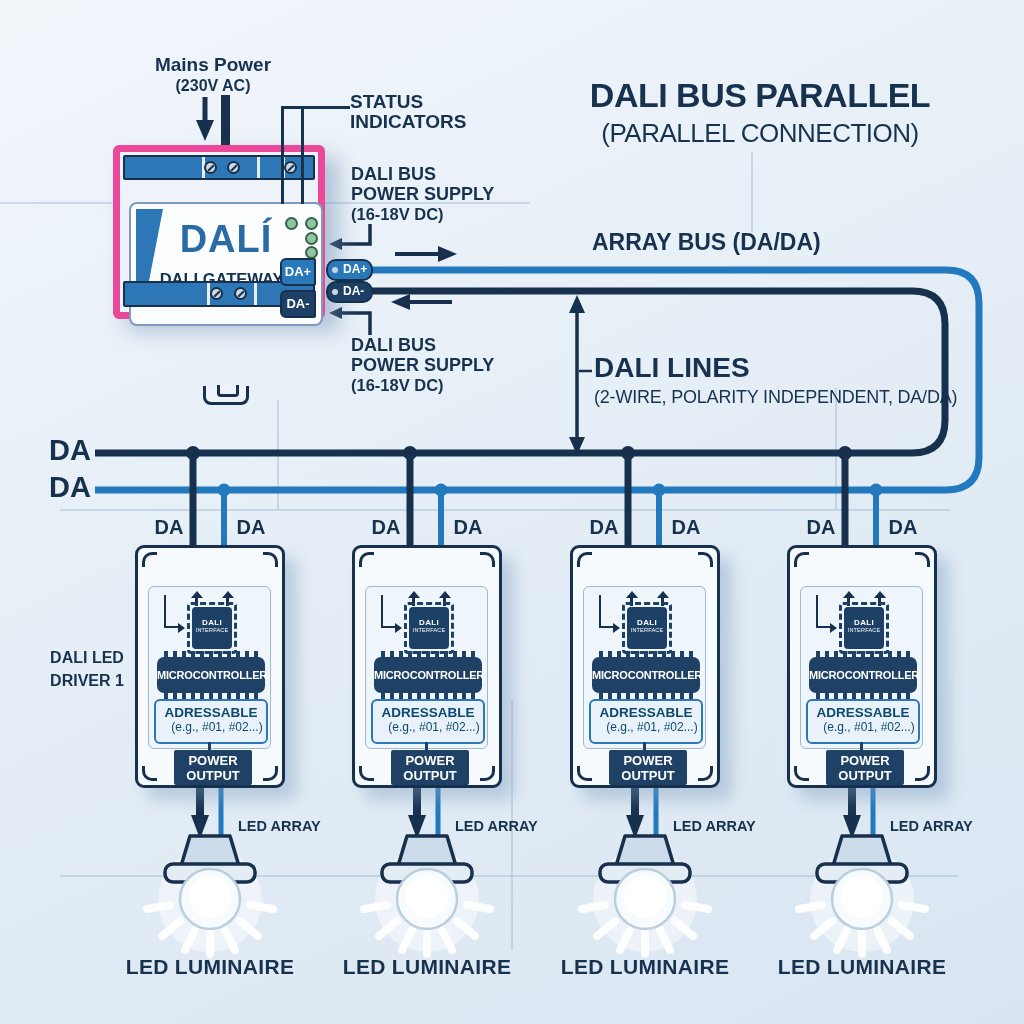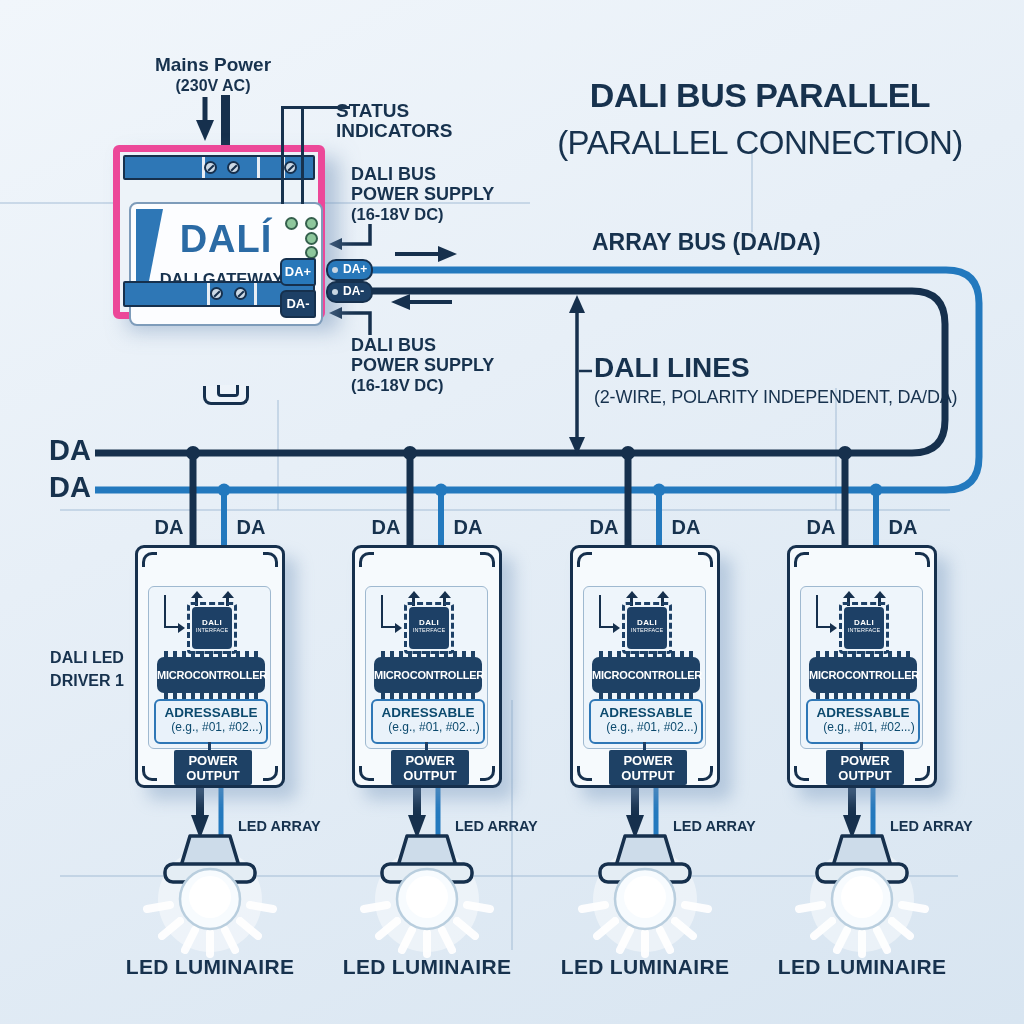--- a/index.html
+++ b/index.html
@@ -12,29 +12,29 @@
     color: #17324e;
   }
   svg { position:absolute; left:0; top:0; z-index:1; }
 
   .lbl { position:absolute; color:#17324e; font-weight:bold; z-index:3; }
 
   #mains { left:146px; top:54px; width:134px; text-align:center; }
   #mains .l1 { font-size:19px; }
   #mains .l2 { font-size:16px; margin-top:1px; }
 
-  #status { left:336px; top:92px; font-size:19px; line-height:20px;margin-top:9px; }
+  #status { left:350px; top:92px; font-size:19px; line-height:20px; }
 
   #ps1 { left:351px; top:164px; font-size:18px; line-height:20px; }
   #ps2 { left:351px; top:335px; font-size:18px; line-height:20px; }
   #ps1 .l3, #ps2 .l3 { font-size:16.5px; }
 
   #title { left:530px; top:76px; width:460px; text-align:center; }
   #title .main { font-size:34px; letter-spacing:-0.5px; }
-  #title .sub  { font-size:33px; font-weight:normal; letter-spacing:-0.5px; margin-top:9px; }
+  #title .sub  { font-size:26px; font-weight:normal; letter-spacing:-0.5px; margin-top:3px; }
 
   #bus-label { left:592px; top:229px; font-size:23px; }
 
   #dali-lines { left:594px; top:352px; }
   #dali-lines .main { font-size:28px; }
   #dali-lines .sub  { font-size:18px; font-weight:normal; margin-top:3px; letter-spacing:-0.2px; }
 
   #da-top    { left:48px; top:434px; width:44px; text-align:center; font-size:29px; }
   #da-bottom { left:48px; top:471px; width:44px; text-align:center; font-size:29px; }
 

